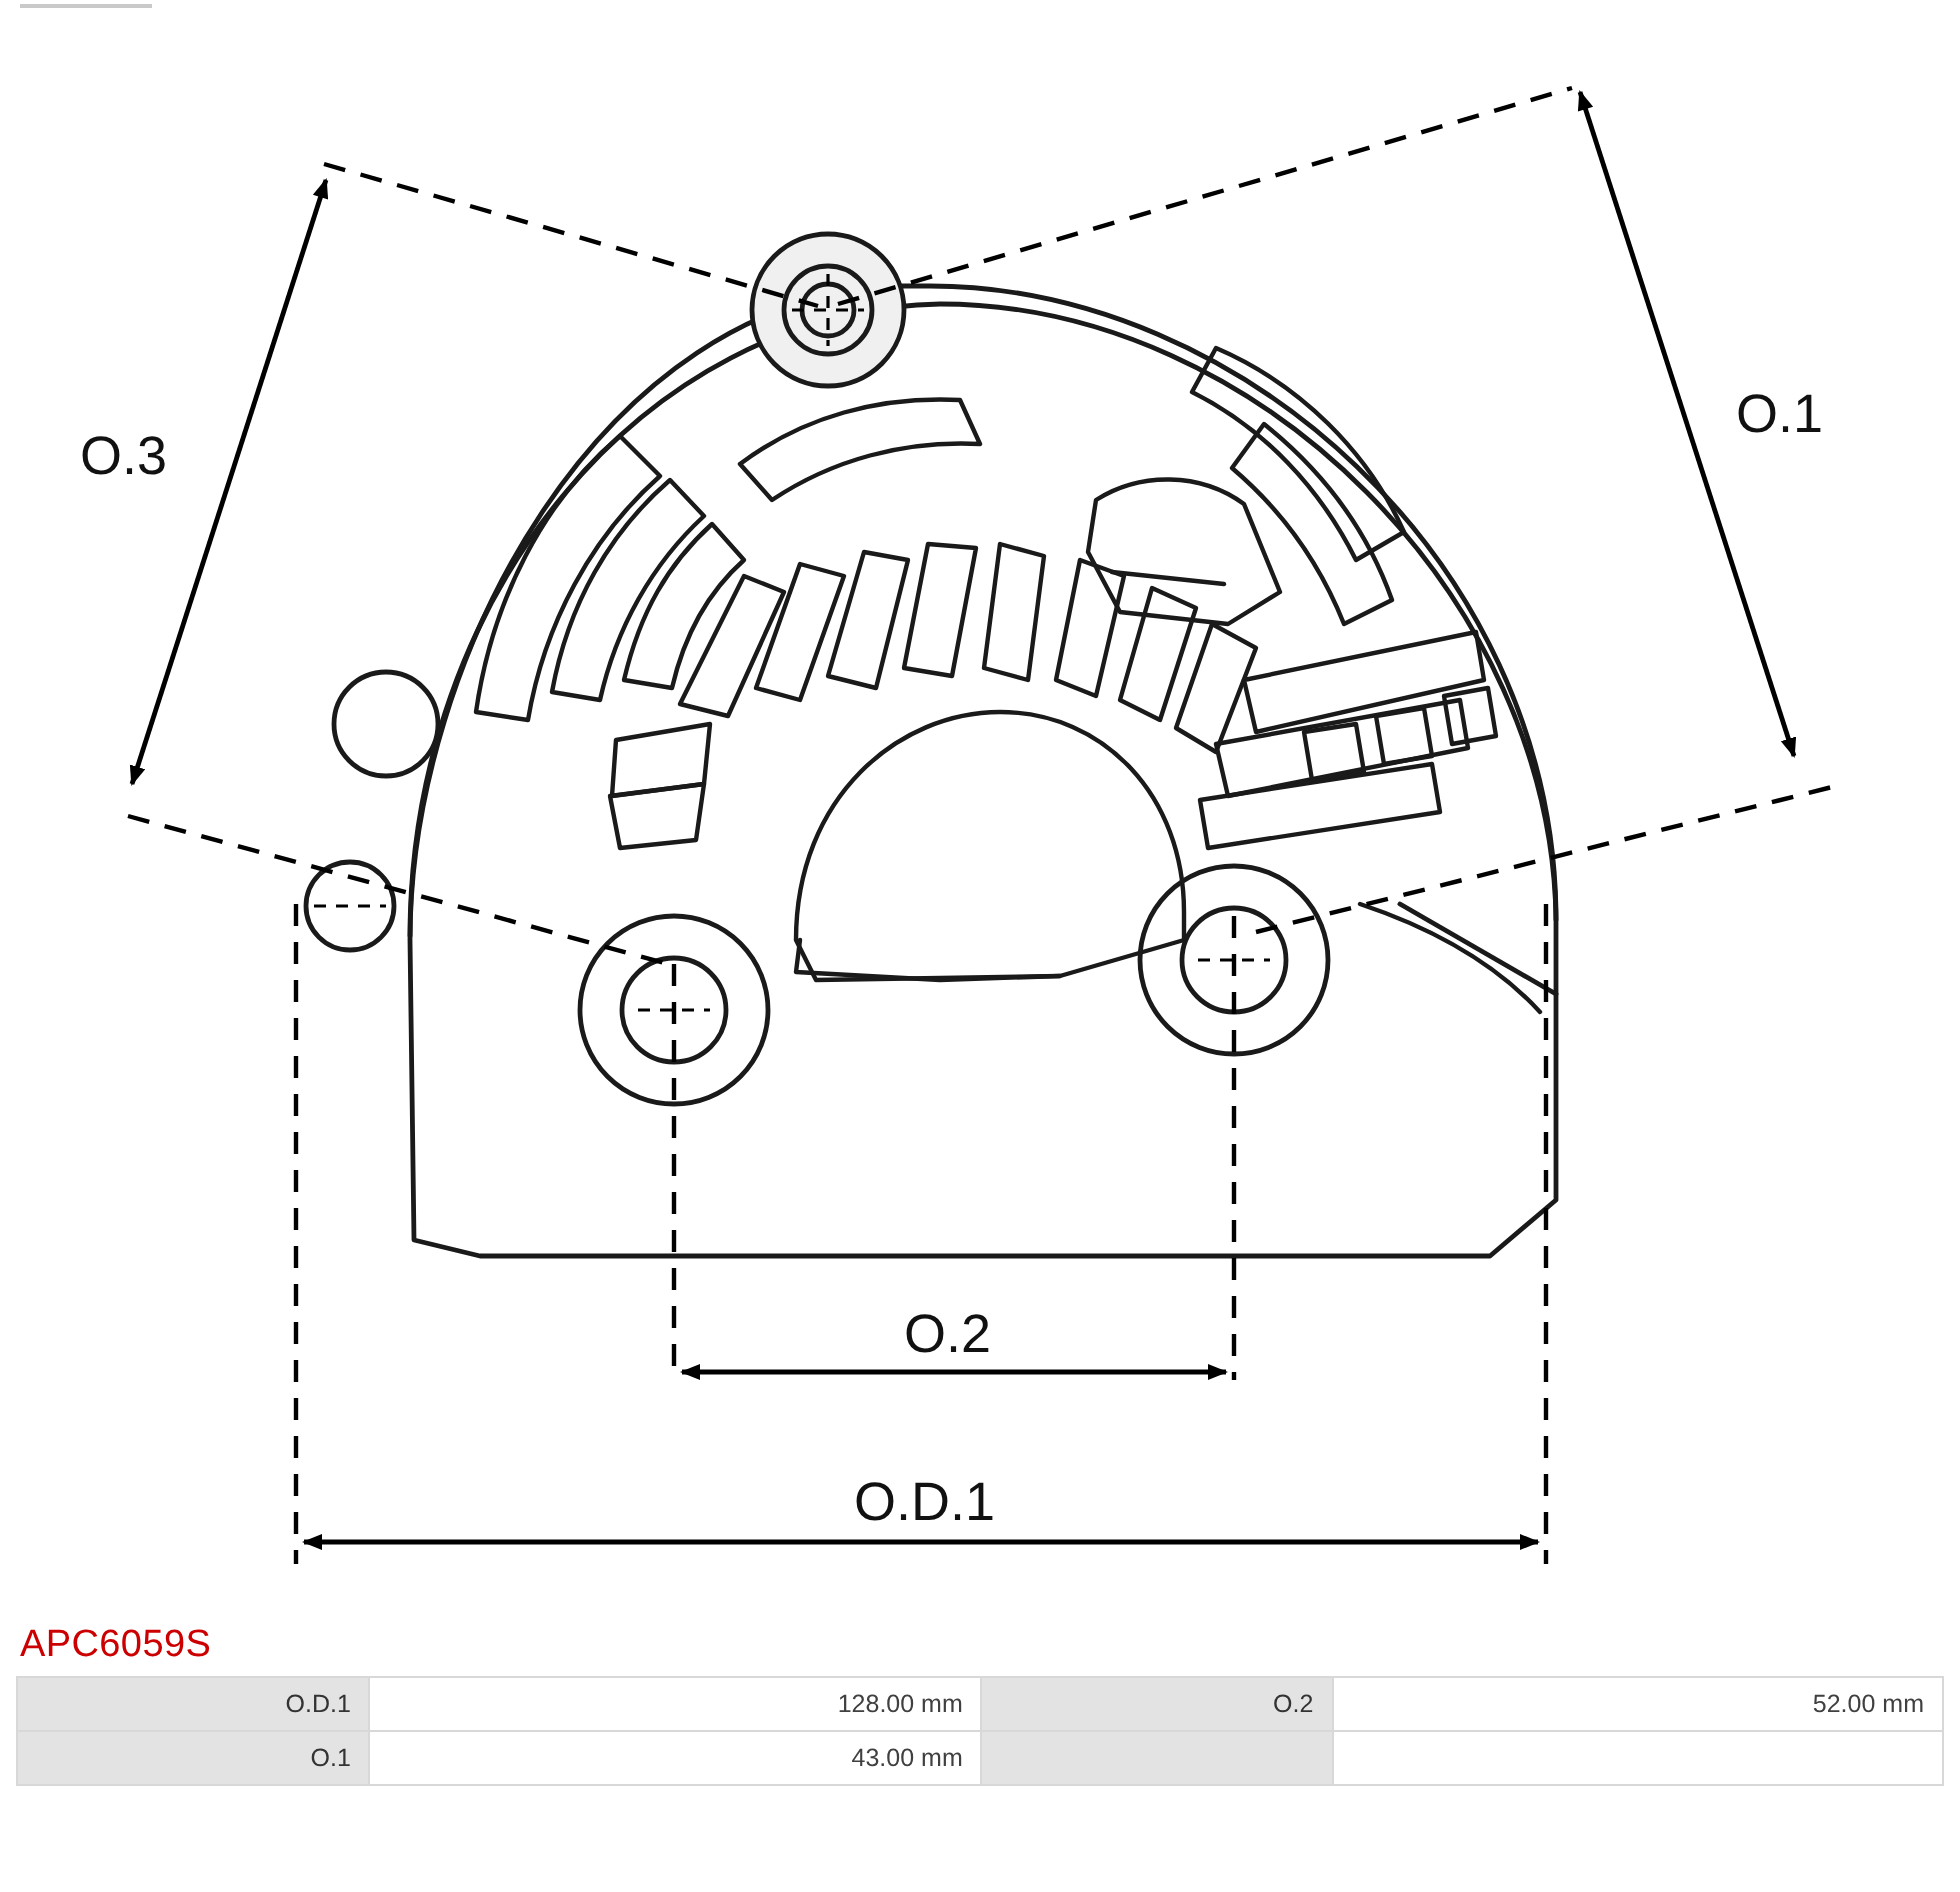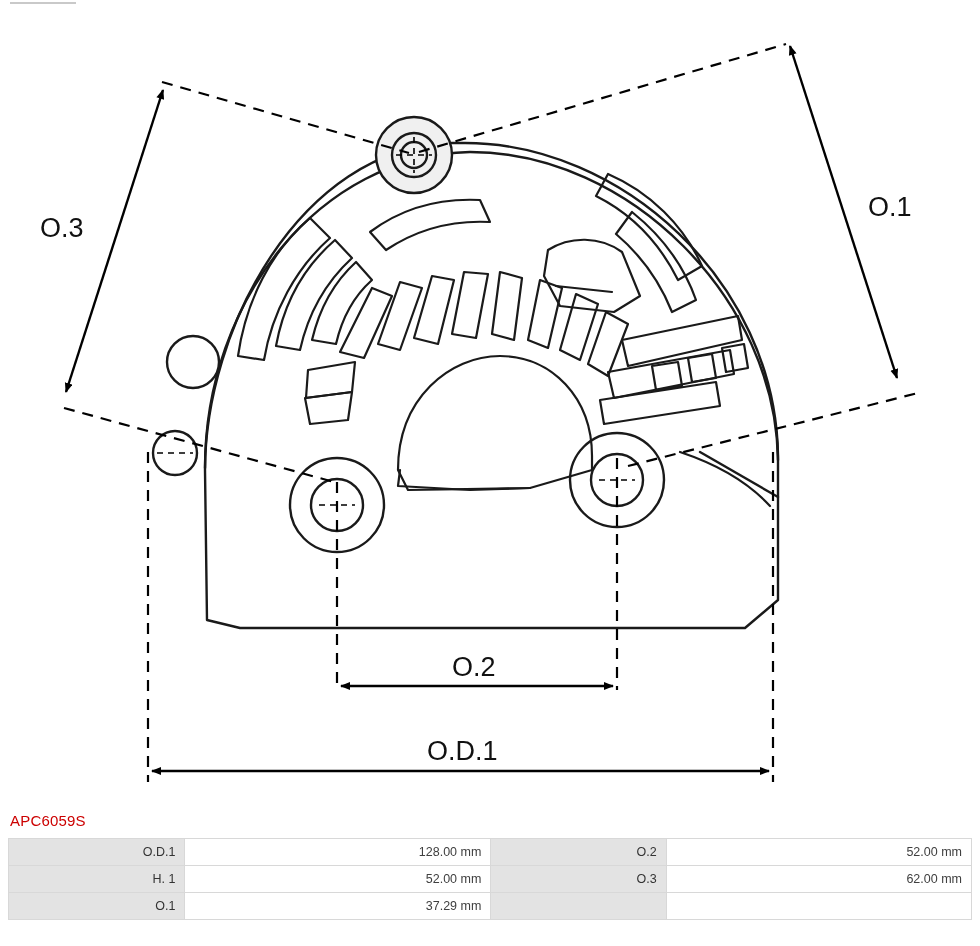--- a/index.html
+++ b/index.html
@@ -27,21 +27,21 @@
     width: 980px;
     height: 805px;
   }
   .drawing-area svg {
     display: block;
   }
   .part-code {
     position: absolute;
     left: 10px;
     top: 812px;
-    font-size: 15px;
+    font-size: 19px;
     color: #cc0000;
     letter-spacing: 0.2px;
   }
   .spec-table {
     position: absolute;
     left: 8px;
     top: 838px;
     width: 964px;
     border-collapse: collapse;
     font-size: 12.5px;
@@ -217,27 +217,21 @@
 
   <table class="spec-table">
     <tbody>
       <tr>
         <td class="label">O.D.1</td>
         <td class="value">128.00 mm</td>
         <td class="label">O.2</td>
         <td class="value">52.00 mm</td>
       </tr>
       <tr>
-        <td class="label">H. 1</td>
-        <td class="value">52.00 mm</td>
-        <td class="label">O.3</td>
-        <td class="value">62.00 mm</td>
-      </tr>
-      <tr>
         <td class="label">O.1</td>
-        <td class="value">37.29 mm</td>
+        <td class="value">43.00 mm</td>
         <td class="label-empty"></td>
         <td class="value-empty"></td>
       </tr>
     </tbody>
   </table>
 
 </div>
 
 </body></html>

